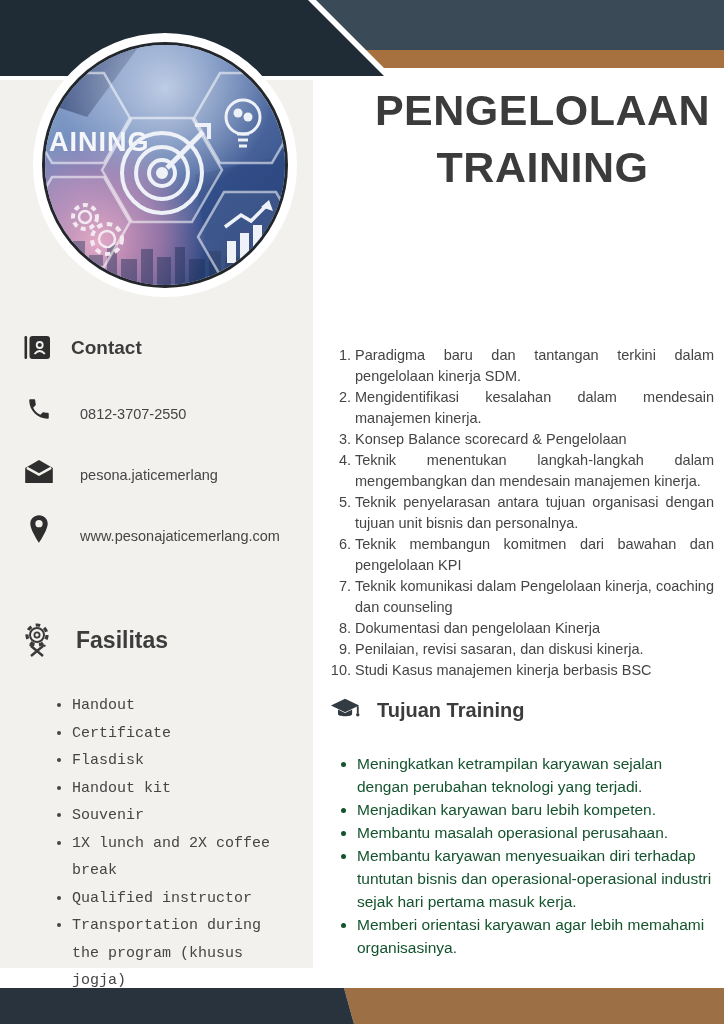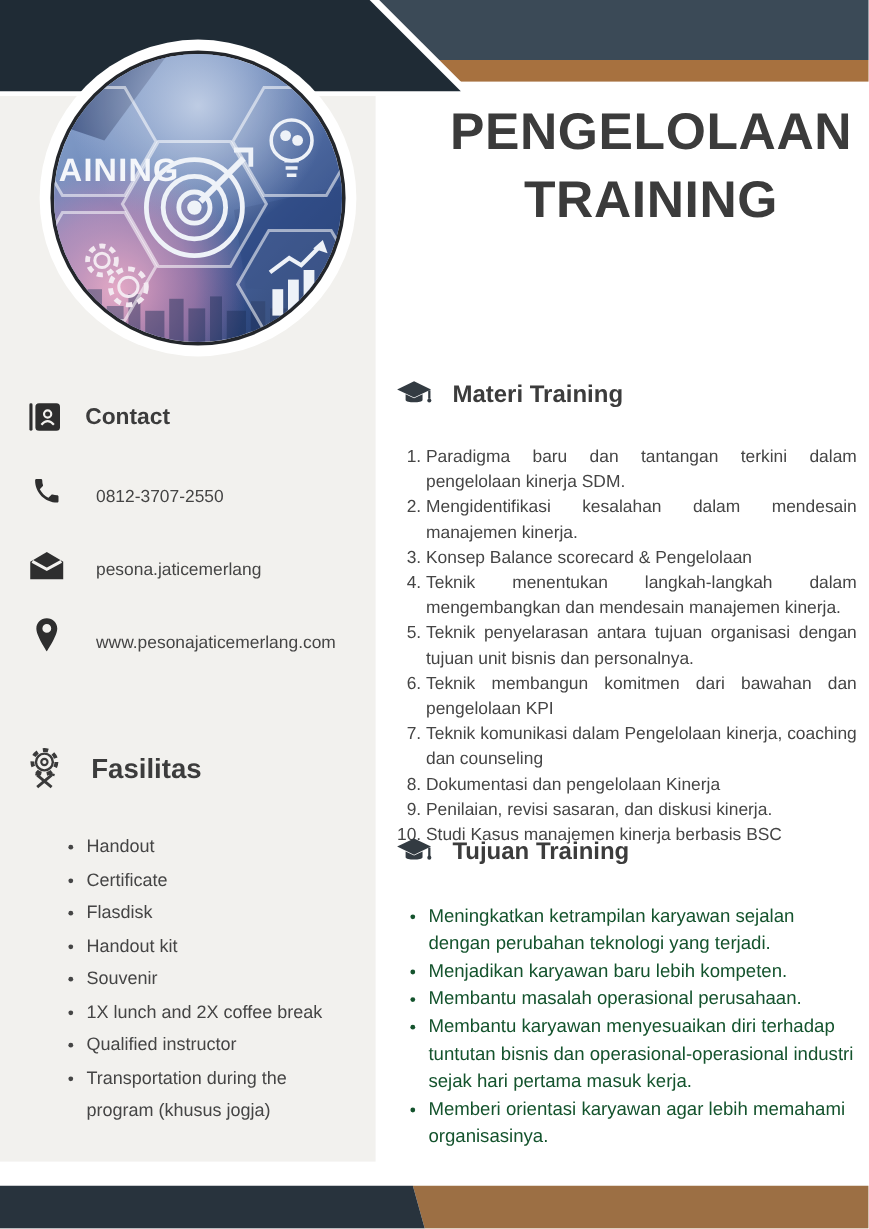--- a/index.html
+++ b/index.html
@@ -32,21 +32,21 @@
   .contact{position:absolute;left:24px;top:334px;width:275px;}
   .contact .sec-head{font-size:19px;gap:20px;}
   .contact-row{display:flex;align-items:flex-end;gap:26px;margin-top:27px;min-height:34px;}
   .contact-row:first-of-type{margin-top:37px;}
   .contact-row .cicon{width:30px;display:flex;justify-content:center;}
   .contact-row .cval{font-size:14.5px;color:#454545;}
   
   .fasilitas{position:absolute;left:22px;top:622px;width:275px;}
   .fasilitas .sec-head{font-size:23px;gap:22px;}
   .fasilitas ul{margin:34px 0 0 0;padding-left:50px;width:205px;
-    font-size:15px;line-height:27.5px;color:#454545;}
+    font-size:15px;line-height:27.5px;color:#454545;font-family:Liberation Mono, monospace;}
   
   .band-bottom{position:absolute;left:0;top:988px;width:724px;height:36px;}
 </style>
 </head>
 <body>
 
 <div class="page">
 
   <svg class="band-top" viewBox="0 0 724 92" aria-hidden="true">
     <rect x="0" y="0" width="724" height="50" fill="#3b4a57"></rect>
@@ -142,29 +142,20 @@
       </svg>
     </div>
   </div>
 
   <div class="title">
     <div>PENGELOLAAN</div>
     <div>TRAINING</div>
   </div>
 
   <section class="materi">
-    <div class="sec-head">
-      <svg width="32" height="26" viewBox="0 0 34 26" aria-hidden="true">
-        <polygon points="16,1 31,8.2 16,15.4 1,8.2" fill="#333b42"></polygon>
-        <path d="M8.5 12.5 V17.6 C8.5 20.4 23.5 20.4 23.5 17.6 V12.5 L16 16.1 Z" fill="#333b42"></path>
-        <path d="M29.5 9 v7.5" stroke="#333b42" stroke-width="2" fill="none"></path>
-        <circle cx="29.5" cy="18" r="1.8" fill="#333b42"></circle>
-      </svg>
-      <span>Materi Training</span>
-    </div>
     <ol>
 
     <li>Paradigma baru dan tantangan terkini dalam pengelolaan kinerja SDM.</li>
         <li>Mengidentifikasi kesalahan dalam mendesain manajemen kinerja.</li>
         <li>Konsep Balance scorecard &amp; Pengelolaan</li>
         <li>Teknik menentukan langkah-langkah dalam mengembangkan dan mendesain manajemen kinerja.</li>
         <li>Teknik penyelarasan antara tujuan organisasi dengan tujuan unit bisnis dan personalnya.</li>
         <li>Teknik membangun komitmen dari bawahan dan pengelolaan KPI</li>
         <li>Teknik komunikasi dalam Pengelolaan kinerja, coaching dan counseling</li>
         <li>Dokumentasi dan pengelolaan Kinerja</li>

